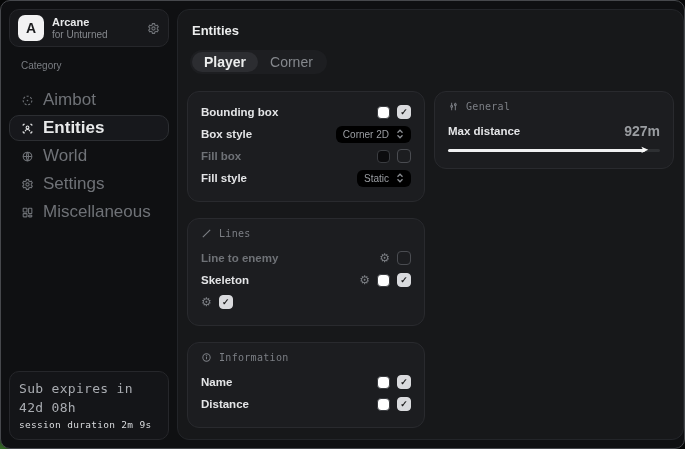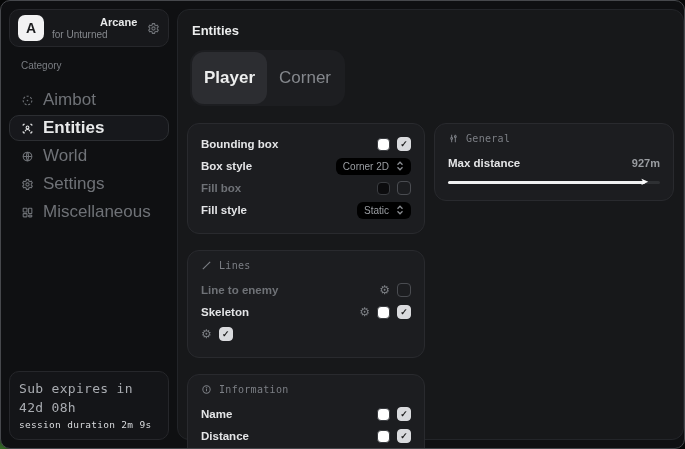--- a/index.html
+++ b/index.html
@@ -29,21 +29,21 @@
     display:flex; align-items:center; gap:8px;
     background:#17181b; border:1px solid #26272b; border-radius:10px;
     padding:6px 8px; height:38px;
   }
   .app-logo {
     width:26px; height:26px; border-radius:7px; background:#f2f2f3;
     color:#1b1c1e; font-weight:bold; font-size:14px;
     display:flex; align-items:center; justify-content:center; flex:none;
   }
   .app-meta { flex:1; line-height:1.15; }
-  .app-title { font-size:11px; font-weight:bold; color:#e8e9ea;margin-left:48px; }
+  .app-title { font-size:11px; font-weight:bold; color:#e8e9ea; }
   .app-sub { font-size:10px; color:#85888d; }
   .app-gear { color:#6f7277; display:flex; }
 
   .cat-label { font-size:10px; color:#7a7d82; margin:13px 0 16px 12px; }
 
   .nav { display:flex; flex-direction:column; gap:2px; }
   .nav-item {
     display:flex; align-items:center; gap:9px;
     height:26px; padding:0 10px; border-radius:10px;
     border:1px solid transparent;
@@ -67,21 +67,21 @@
     background:#17181a; border:1px solid #232529; border-radius:12px;
     padding:11px 9px; display:flex; flex-direction:column;
   }
   .page-title { font-size:13px; font-weight:bold; color:#eceded; margin:2px 0 12px 5px; }
 
   .tabs {
     display:inline-flex; align-self:flex-start; align-items:center;
     background:#1d1e21; border-radius:14px; padding:2px; margin-left:3px;
   }
   .tab {
-    font-size:17px; color:#85888d; padding:16px 12px; border-radius:12px; cursor:default;
+    font-size:14px; color:#85888d; padding:2px 12px; border-radius:12px; cursor:default;
   }
   .tab.on { background:#2c2d31; color:#eceded; font-weight:bold; }
 
   .columns { display:flex; gap:9px; margin-top:17px; align-items:flex-start; }
   .col-left  { width:238px; display:flex; flex-direction:column; gap:16px; }
   .col-right { width:240px; }
 
   .card {
     background:#1c1d20; border:1px solid #292a2e; border-radius:12px;
     padding:9px 13px 12px 13px;
@@ -111,21 +111,21 @@
   .gear { font-size:12px; color:#7b7e83; line-height:1; }
 
   .dropdown {
     display:flex; align-items:center; gap:7px;
     background:#000000; border-radius:6px; padding:3px 7px;
     font-size:10px; color:#9b9ea3;
   }
   .dropdown .unfold { display:flex; color:#8b8e93; }
 
   
-  .row-value { font-size:11px; color:#9a9da1; font-weight:bold;margin-left:31px; }
+  .row-value { font-size:14px; color:#9a9da1; font-weight:bold;margin-left:31px; }
   .slider { position:relative; height:12px; margin-top:2px; }
   .slider-track {
     position:absolute; top:5px; left:0; right:0; height:2.5px;
     background:#2e3033; border-radius:2px;
   }
   .slider-fill {
     position:absolute; top:5px; left:0; height:2.5px;
     background:#f0f1f2; border-radius:2px;
   }
   .slider-thumb {

